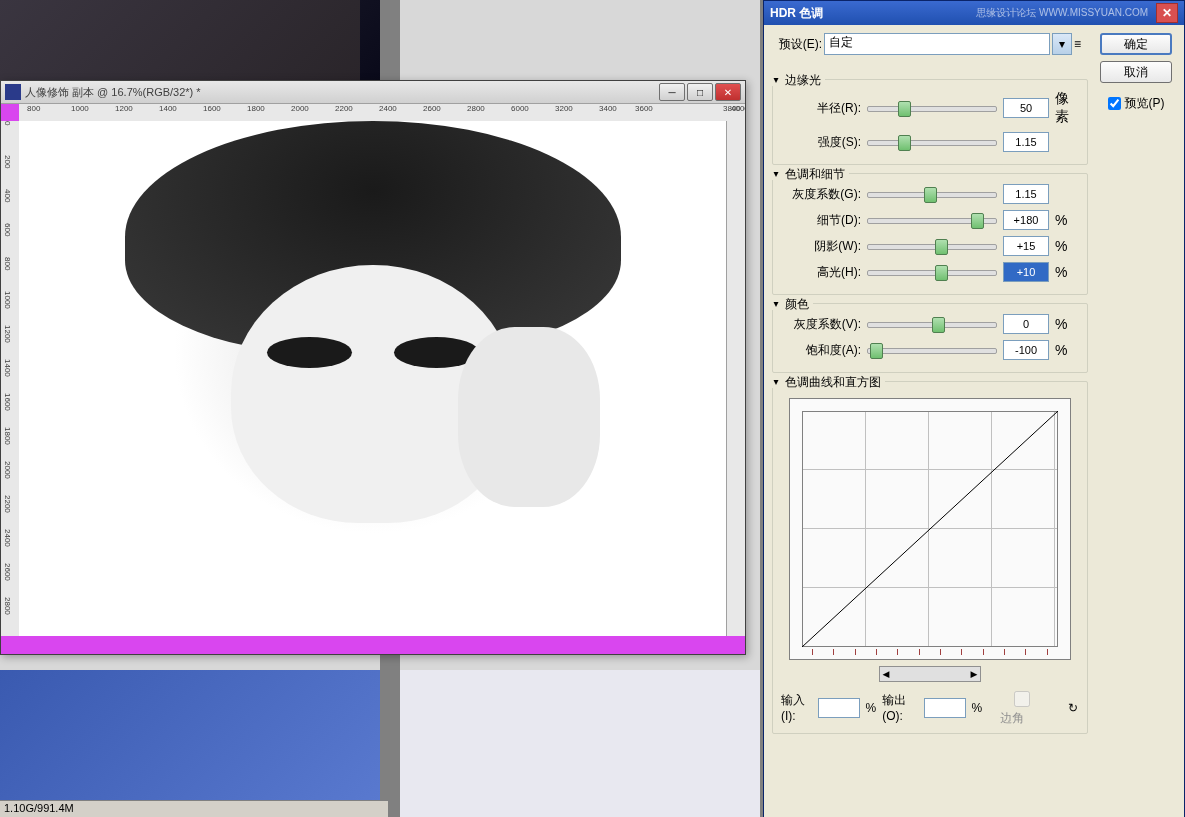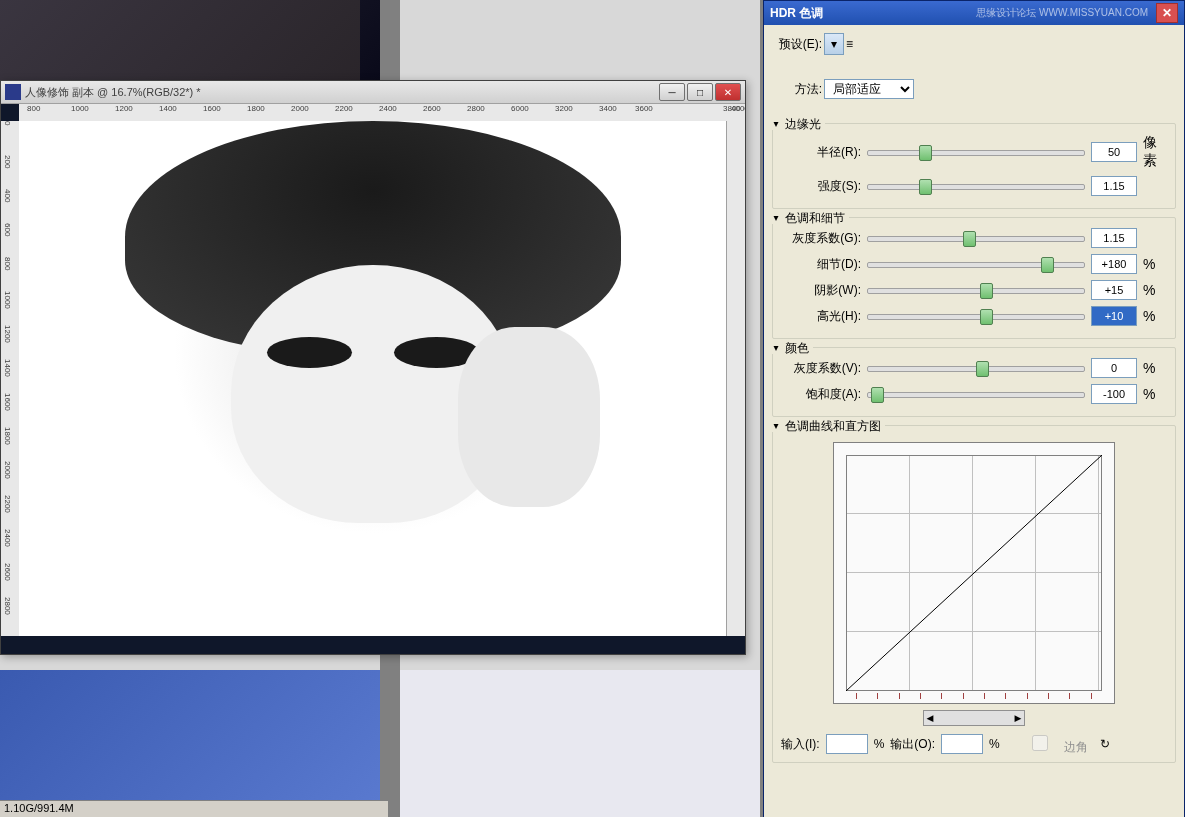--- a/index.html
+++ b/index.html
@@ -5,21 +5,21 @@
 body{margin:0;font-family:Tahoma,"Microsoft YaHei",sans-serif;font-size:12px;background:#d8d8d8;overflow:hidden;width:1185px;height:817px;position:relative}
 .bg-img{position:absolute;background:linear-gradient(135deg,#2a2a3a 0%,#1a1a2a 50%,#0a0a1a 100%)}
 .bg1{left:0;top:0;width:380px;height:80px}
 .bg2{left:400;top:0;width:360px;height:80px;background:linear-gradient(135deg,#3a3540 0%,#2a252a 100%)}
 .bg3{left:0;top:670px;width:380px;height:147px;background:linear-gradient(135deg,#3a5ab0 0%,#5a7ad0 100%)}
 .bg4{left:400px;top:670px;width:360px;height:147px;background:#e8e8f0}
 .bg5{left:760px;top:0;width:425px;height:817px;background:#f0f0f5}
 .bg6{left:380px;top:0;width:20px;height:817px;background:#808080}
 .bg7{left:760px;top:0;width:8px;height:817px;background:#808080}
 .status-bar{position:absolute;left:0;top:800px;width:380px;height:17px;background:#d4d0c8;border-top:1px solid #808080;font-size:11px;padding:1px 4px}
-.doc-window{position:absolute;left:0;top:80px;width:744px;height:573px;background:#0f172a;border:1px solid #404040;box-shadow:2px 2px 8px rgba(0,0,0,0.3)}
+.doc-window{position:absolute;left:0;top:80px;width:744px;height:573px;background:#d946ef;border:1px solid #404040;box-shadow:2px 2px 8px rgba(0,0,0,0.3)}
 .doc-title{height:22px;background:linear-gradient(180deg,#e8e8e8,#d0d0d0);border-bottom:1px solid #a0a0a0;display:flex;align-items:center;padding:0 4px}
 .doc-title .icon{width:16px;height:16px;background:#2a3a8a;margin-right:4px}
 .doc-title span{color:#404040;font-size:11px}
 .win-btns{margin-left:auto;display:flex;gap:2px}
 .win-btn{width:24px;height:16px;background:linear-gradient(180deg,#f0f0f0,#d0d0d0);border:1px solid #707070;border-radius:2px;display:flex;align-items:center;justify-content:center;font-size:10px;cursor:pointer}
 .win-btn.close{background:linear-gradient(180deg,#e05050,#c03030);color:#fff}
 .ruler-h{height:18px;background:#e8e8e8;border-bottom:1px solid #808080;position:relative;margin-left:18px;overflow:hidden;font-size:8px;color:#404040}
 .ruler-h span{position:absolute;top:0}
 .ruler-v{width:18px;background:#e8e8e8;border-right:1px solid #808080;position:absolute;top:40px;bottom:18px;left:0;overflow:hidden;font-size:8px;color:#404040}
 .ruler-v span{position:absolute;left:2px;writing-mode:vertical-rl}
@@ -148,26 +148,23 @@
 <div class="dialog">
   <div class="dlg-title">
     <span>HDR 色调</span>
     <span class="watermark">思缘设计论坛 WWW.MISSYUAN.COM</span>
     <div class="dlg-close">✕</div>
   </div>
   <div class="dlg-body">
     <div class="dlg-left">
       <div class="row">
         <label>预设(E):</label>
+        <div class="select"><span>自定</span></div>
         <div class="dropdown-btn">▾</div>
         <span class="mini-icon">≡</span>
-      </div>
-      <div class="row">
-        <label>方法:</label>
-        <select class="select sm"><option>局部适应</option></select>
       </div>
 
       <div class="group">
         <div class="group-toggle">▾</div>
         <div class="group-title">边缘光</div>
         <div class="slider-row">
     <label>半径(R):</label>
     <div class="slider">
       <div class="slider-track"></div>
       <div class="slider-thumb" style="left:24%"></div>
@@ -286,14 +283,22 @@
           <span>%</span>
           <span>输出(O):</span>
           <input style="">
           <span>%</span>
           <span style="margin-left:12px;color:#909090"><input type="checkbox" disabled="" style=""> <span>边角</span></span>
           <span class="mini-icon" style="margin-left:6px">↻</span>
         </div>
       </div>
     </div>
 
+    <div class="dlg-right">
+      <button class="btn primary">确定</button>
+      <button class="btn">取消</button>
+      <label class="chk">
+        <input type="checkbox" checked="" style="">
+        <span>预览(P)</span>
+      </label>
+    </div>
   </div>
 </div>
 
 </body></html>

